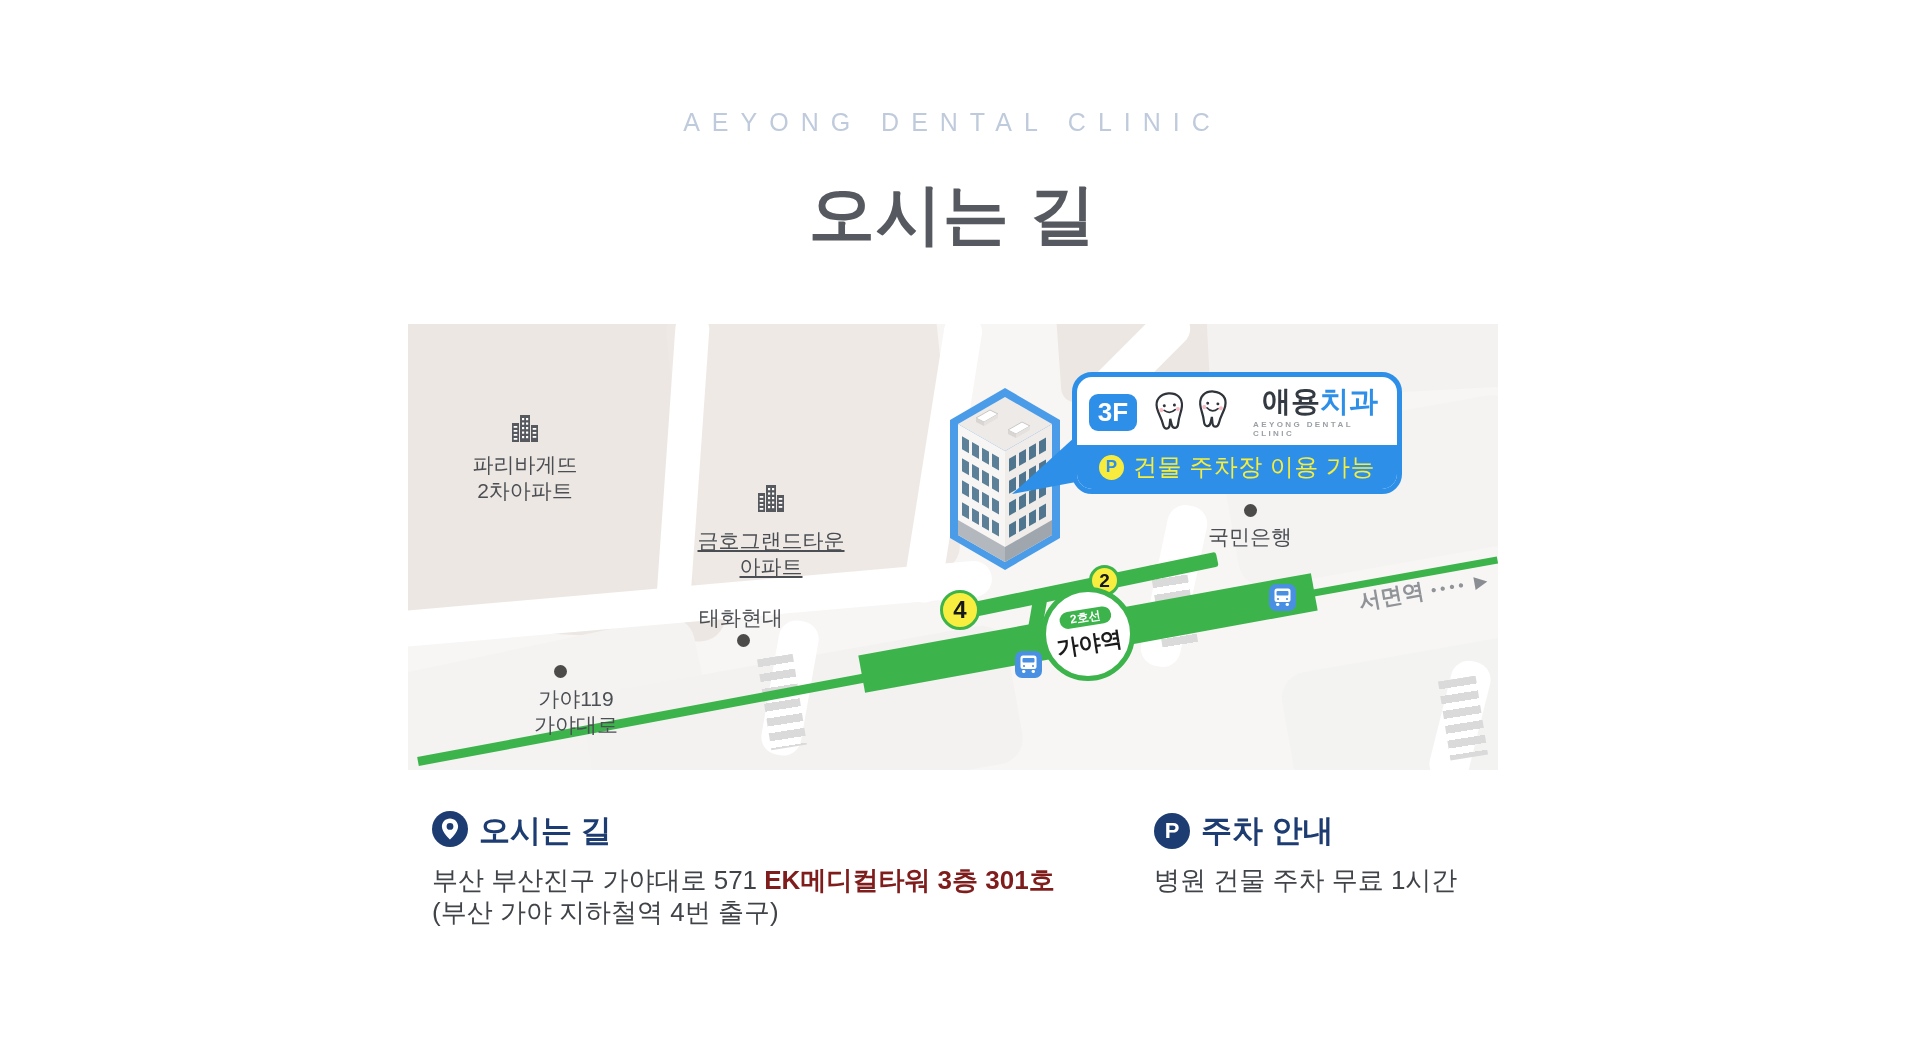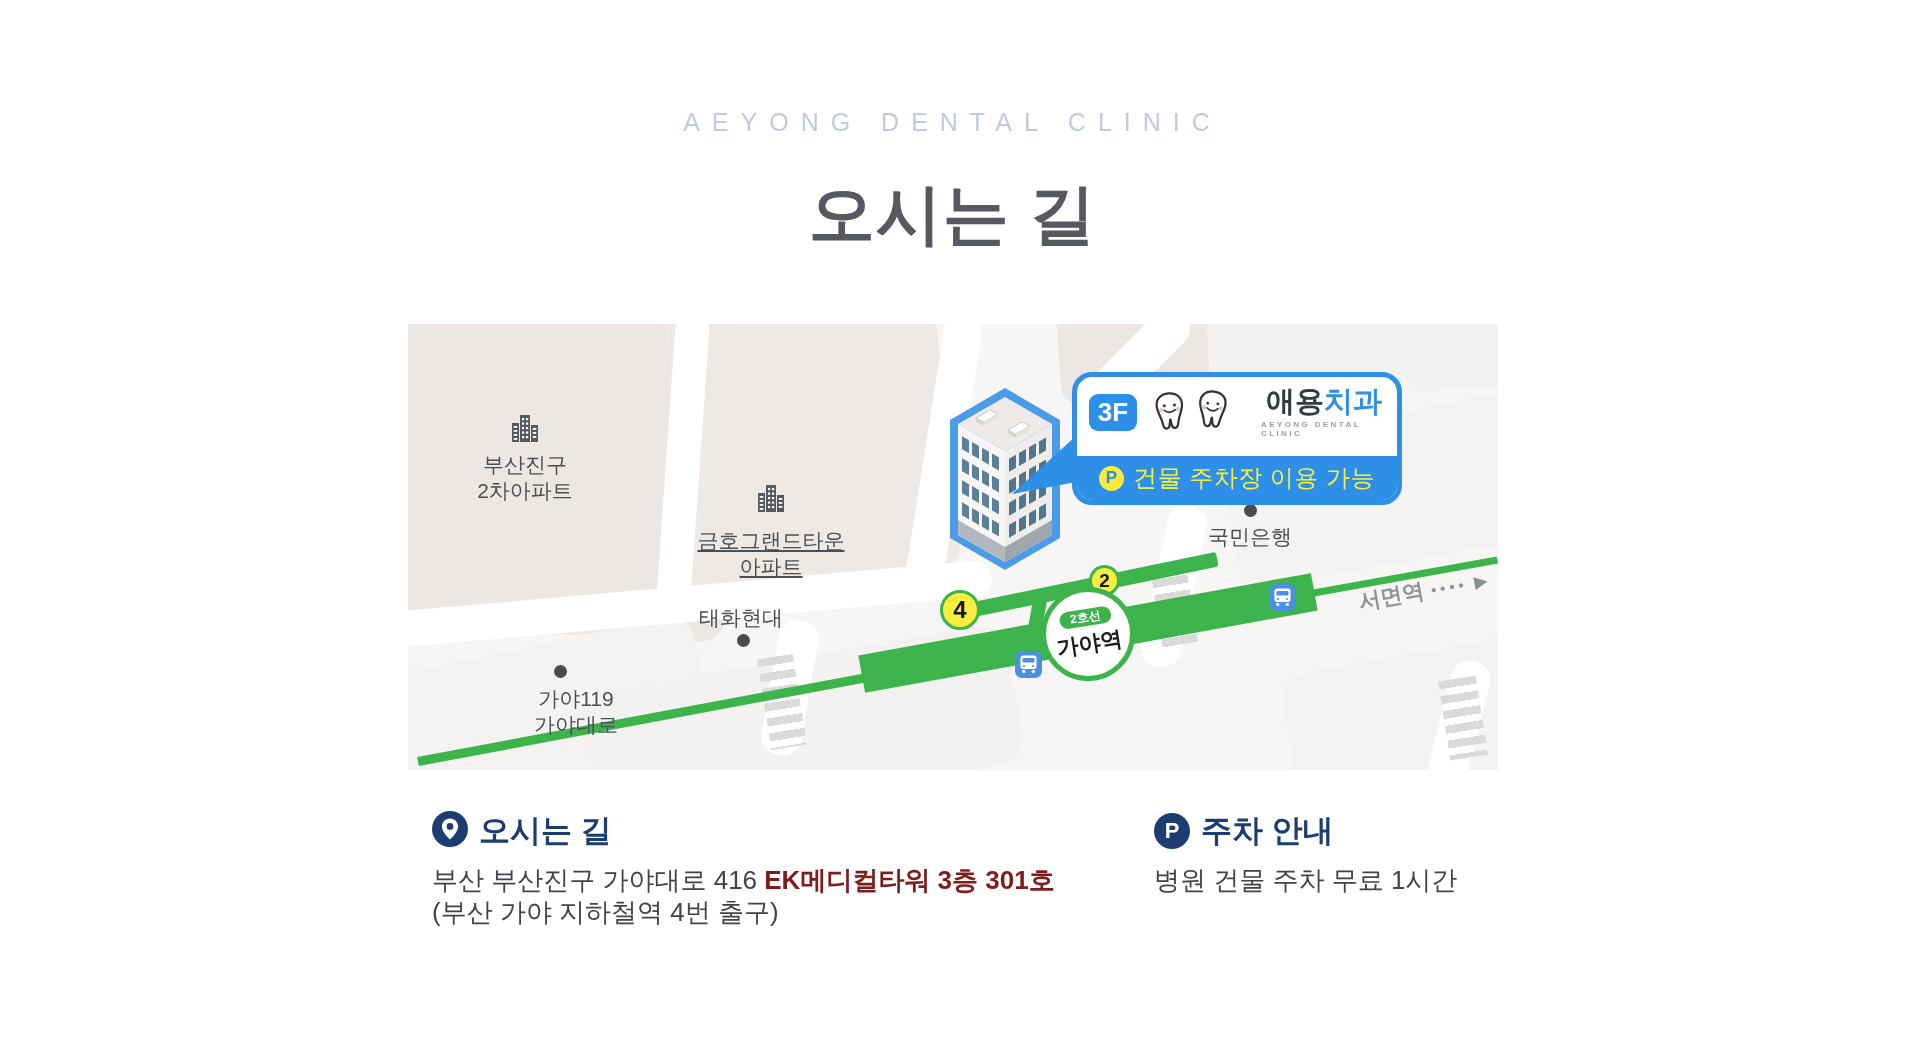--- a/index.html
+++ b/index.html
@@ -31,24 +31,24 @@
   .station-name{font-size:22px;font-weight:800;color:#1b1b1b;margin-top:3px;}
   .bus{position:absolute;width:27px;height:27px;border-radius:7px;background:#4a90e2;
     display:flex;align-items:center;justify-content:center;}
   .dir{position:absolute;left:950px;top:252px;transform:rotate(-10deg);
     color:#909398;font-weight:700;font-size:22px;display:flex;align-items:center;gap:7px;}
   .dir .dots{font-size:15px;letter-spacing:4px;}
   .dir .arrow{font-size:17px;color:#8a8d92;}
   
   .callout{position:absolute;left:664px;top:48px;width:330px;}
   .callout-box{border:5px solid #2e8fe8;border-radius:20px;background:#fff;overflow:hidden;}
-  .callout-head{height:62px;display:flex;align-items:center;padding:4px 10px 13px 12px;gap:12px;border-radius:17px;}
+  .callout-head{height:62px;display:flex;align-items:center;padding:4px 10px 2px 12px;gap:12px;border-radius:17px;}
   .floor-badge{width:48px;height:37px;background:#2e8fe8;border-radius:9px;color:#fff;
     font-size:26px;font-weight:800;display:flex;align-items:center;justify-content:center;flex:0 0 auto;}
-  .name-block{display:flex;flex-direction:column;align-items:center;margin-left:14px;}
+  .name-block{display:flex;flex-direction:column;align-items:center;margin-left:6px;}
   .name-row{font-size:29px;font-weight:800;line-height:1;}
   .name-prefix{color:#343a41;}
   .name-suffix{color:#2e8fe8;}
   .name-sub{font-size:8px;letter-spacing:2.4px;color:#9aa0a5;font-weight:700;margin-top:4px;}
   .callout-bar{height:44px;background:#2e8fe8;display:flex;align-items:center;justify-content:center;gap:9px;}
   .pcircle{width:25px;height:25px;border-radius:50%;background:#f7ec3d;color:#2e8fe8;
     font-size:17px;font-weight:800;display:flex;align-items:center;justify-content:center;}
   .bar-text{color:#f7ee3b;font-size:24px;font-weight:400;letter-spacing:0.5px;}
   .tail{position:absolute;left:-60px;top:56px;}
   
@@ -121,21 +121,21 @@
             <rect x="6.7" y="18" width="3.6" height="1.8"></rect>
             <rect x="6.7" y="22" width="3.6" height="1.8"></rect>
             <rect x="6.7" y="26" width="3.6" height="1.8"></rect>
             <rect x="25.7" y="16" width="3.6" height="1.8"></rect>
             <rect x="25.7" y="20" width="3.6" height="1.8"></rect>
             <rect x="25.7" y="24" width="3.6" height="1.8"></rect>
           </g>
         </svg>
     </div>
     <div class="poi" style="left:37px;top:128px;width:160px;">
-      <div>부산진구</div>
+      <div>파리바게뜨</div>
       <div>2차아파트</div>
     </div>
 
     <div class="poi-icon" style="left:345px;top:158px;">
       <svg width="36" height="34" viewBox="0 0 36 34">
           <g fill="#56595d">
             <rect x="13" y="3" width="10" height="27"></rect>
             <rect x="5" y="11" width="7" height="19"></rect>
             <rect x="24" y="13" width="7" height="17"></rect>
           </g>
@@ -315,21 +315,21 @@
     <div class="info-head">
       <span>
         <svg width="36" height="36" viewBox="0 0 36 36">
             <circle cx="18" cy="18" r="18" fill="#1d3c72"></circle>
             <path d="M18 7.5c-4.5 0-8.1 3.6-8.1 8 0 6 8.1 13 8.1 13s8.1-7 8.1-13c0-4.4-3.6-8-8.1-8zm0 11.3a3.4 3.4 0 1 1 0-6.8 3.4 3.4 0 0 1 0 6.8z" fill="#fff"></path>
           </svg>
       </span>
       <span class="info-head-text">오시는 길</span>
     </div>
     <div class="info-body">
-      <div><span>부산 부산진구 가야대로 416 </span><span class="addr-bold">EK메디컬타워 3층 301호</span></div>
+      <div><span>부산 부산진구 가야대로 571 </span><span class="addr-bold">EK메디컬타워 3층 301호</span></div>
       <div>(부산 가야 지하철역 4번 출구)</div>
     </div>
   </div>
 
   <div class="info-col right">
     <div class="info-head">
       <span class="navy-circle">P</span>
       <span class="info-head-text">주차 안내</span>
     </div>
     <div class="info-body">병원 건물 주차 무료 1시간</div>

